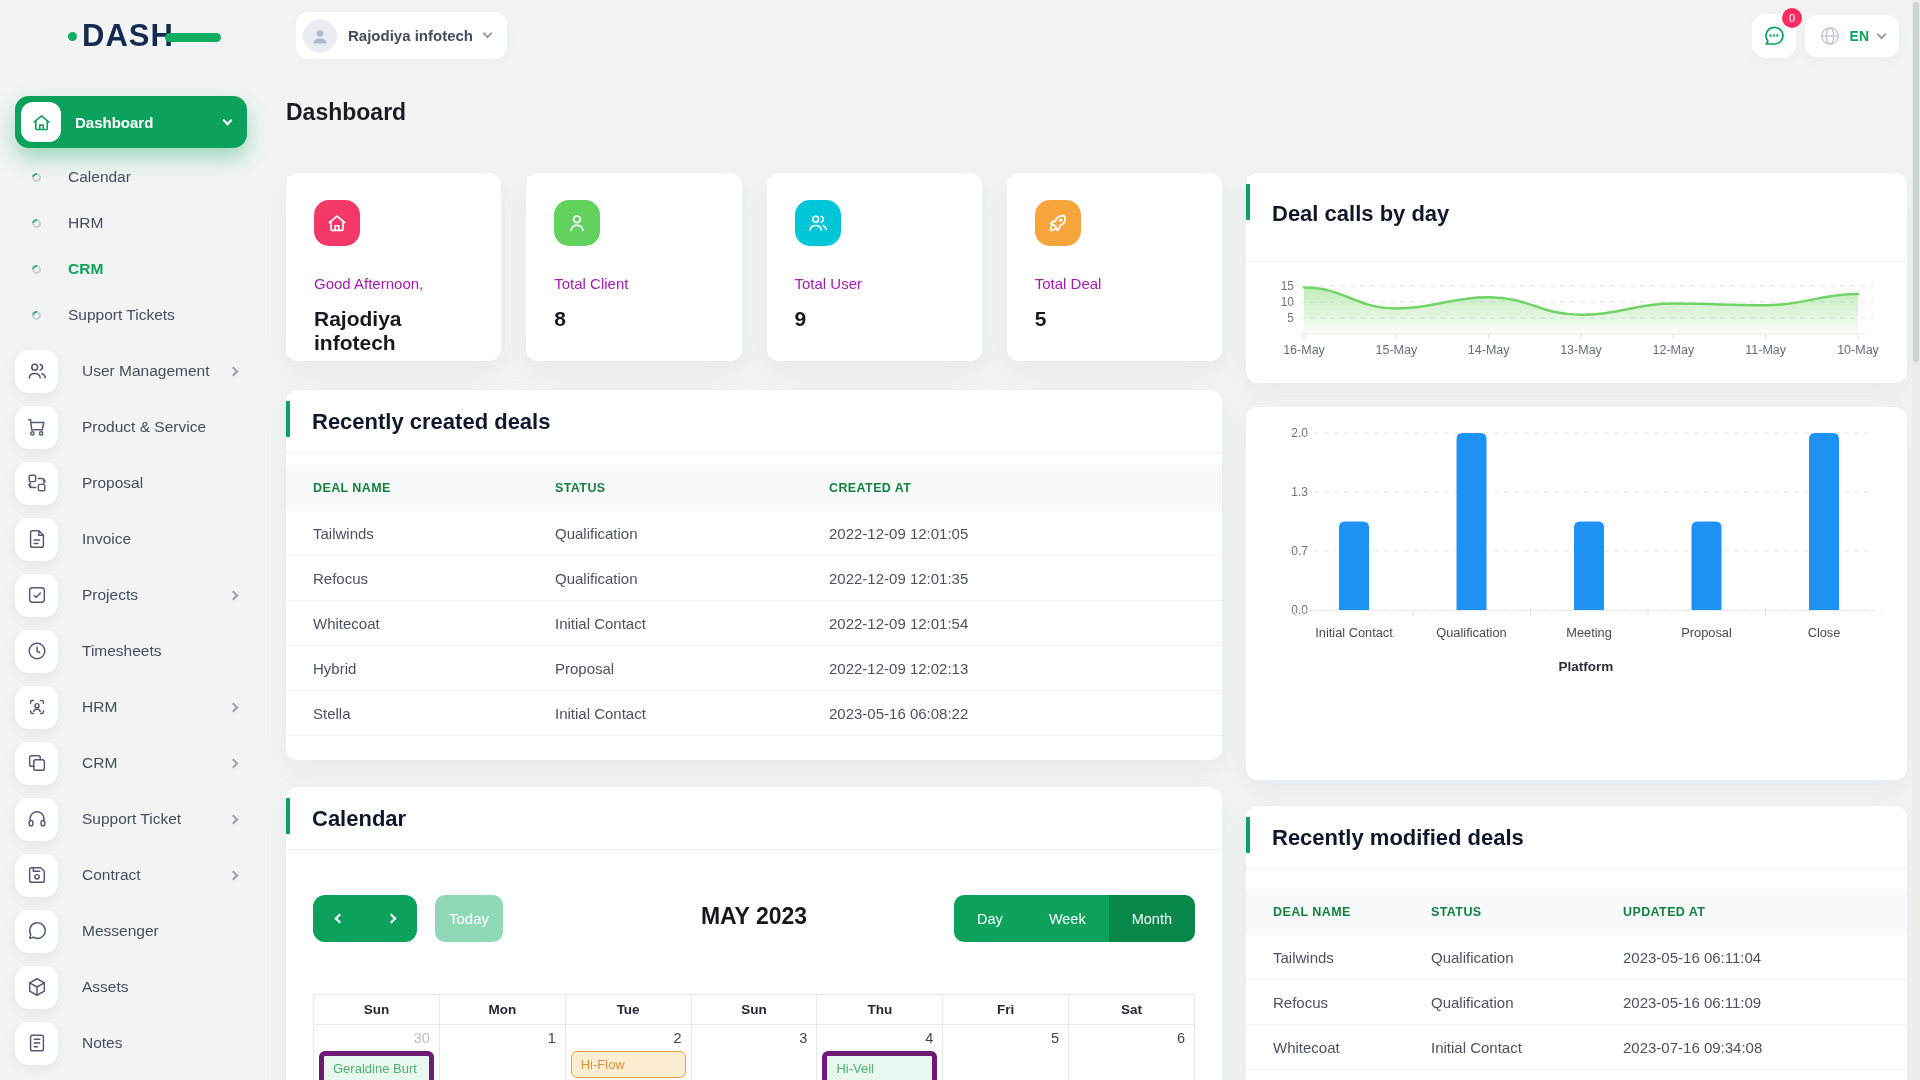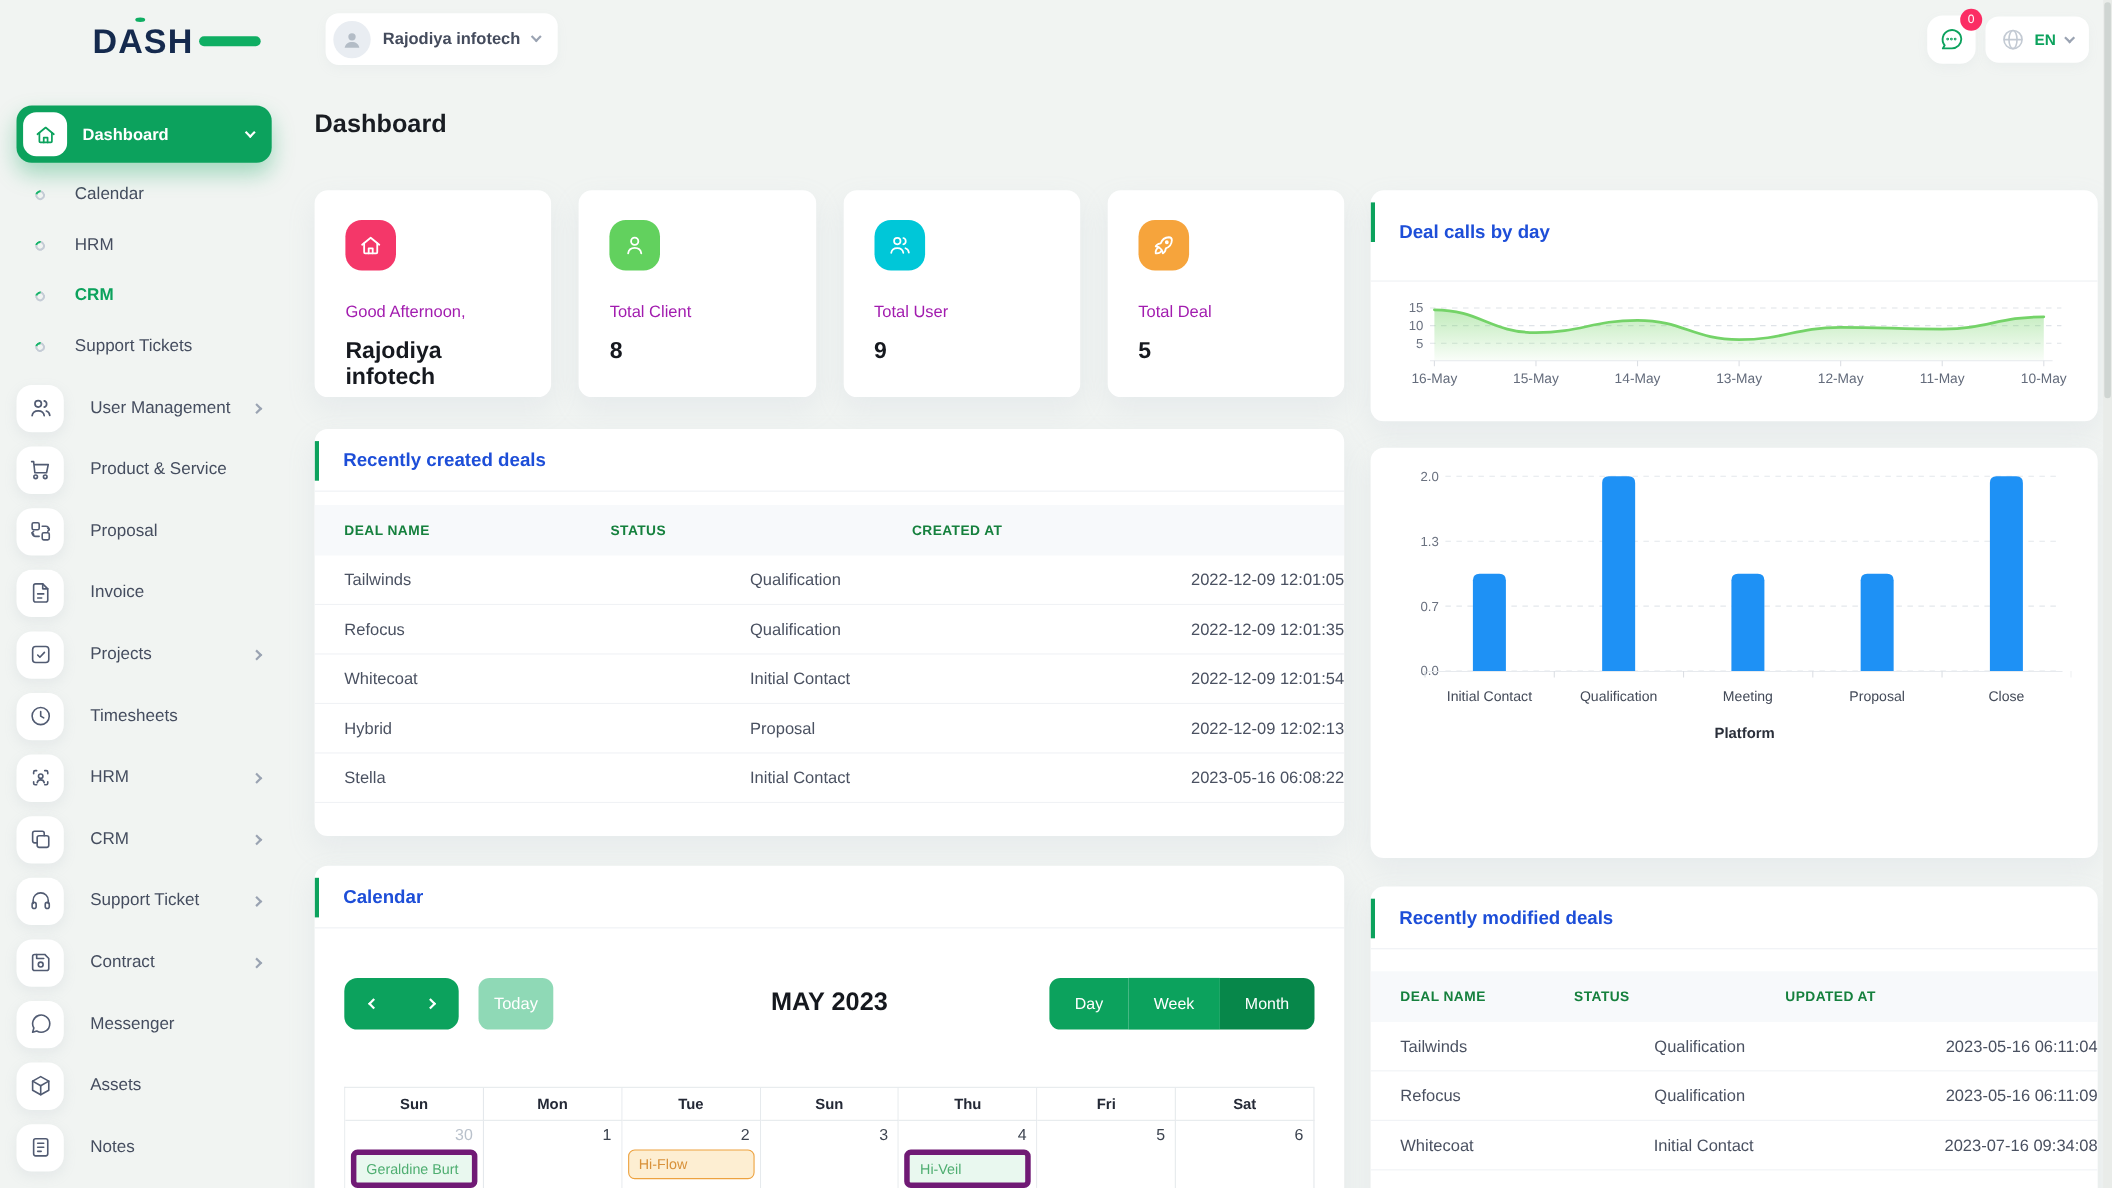--- a/index.html
+++ b/index.html
@@ -1,21 +1,21 @@
 <!DOCTYPE html>
 <html><head>
 <meta charset="utf-8">
 <style>
   * { margin:0; padding:0; box-sizing:border-box; }
   html,body { width:1920px; height:1080px; }
   body { font-family:"Liberation Sans", sans-serif; background:#f1f4f2; }
   .screen { position:relative; width:1920px; height:1080px; overflow:hidden; background:#f1f4f2; }
 
   
-  .logo { position:absolute; left:84px; top:16px; display:flex; align-items:center; height:40px;flex-direction:column; }
+  .logo { position:absolute; left:68px; top:16px; display:flex; align-items:center; height:40px; }
   .logo-dot { width:9px; height:9px; border-radius:50%; background:#0fae63; margin-right:5px; }
   .logo-text { font-size:31px; font-weight:bold; color:#152a4e; letter-spacing:1px; }
   .logo-bar { position:absolute; left:97px; top:17px; width:56px; height:9px; border-radius:5px; background:#0fae63; }
 
   .workspace { position:absolute; left:296px; top:12px; height:47px; background:#fff; border-radius:12px;
     display:flex; align-items:center; padding:0 16px 0 7px; gap:11px; box-shadow:0 4px 10px rgba(160,174,192,.08); cursor:pointer; }
   .avatar { width:34px; height:34px; border-radius:50%; background:#e9edf2; display:flex; align-items:center; justify-content:center; }
   .ws-name { font-size:15px; color:#444b5c; font-weight:bold; }
 
   .chev { width:7px; height:7px; border-right:2px solid #8d96a5; border-bottom:2px solid #8d96a5; display:inline-block; }
@@ -55,36 +55,36 @@
 
   
   .page-title { position:absolute; left:286px; top:99px; font-size:23px; font-weight:bold; color:#191c22; }
   .col-left  { position:absolute; left:286px;  top:173px; width:936px; }
   .col-right { position:absolute; left:1246px; top:173px; width:661px; }
 
   .card { background:#fff; border-radius:12px; box-shadow:0 10px 25px rgba(163,177,198,.14); position:relative; overflow:hidden; }
   .card-head { padding:19px 26px 17px; border-bottom:1px solid #eef1f4; position:relative; }
   .card-head.tall { padding:28px 26px 34px; }
   .card-head::before { content:""; position:absolute; left:0; top:11px; width:4px; height:36px; background:#0ca25d; }
-  .card-title { font-size:17px; font-weight:bold; color:#1d4ed8; }
+  .card-title { font-size:22px; font-weight:bold; color:#0f172a; }
 
   
   .stats { display:flex; gap:25px; }
   .stat-card { flex:1; height:188px; background:#fff; border-radius:12px; box-shadow:0 10px 25px rgba(163,177,198,.14); padding:27px 28px; }
   .stat-icon { width:46px; height:46px; border-radius:15px; display:flex; align-items:center; justify-content:center; color:#fff; }
   .stat-label { margin-top:29px; font-size:15px; color:#a21caf; }
   .stat-value { margin-top:15px; font-size:21px; font-weight:bold; color:#16191f; }
 
   
   .tbl { margin-top:12px; }
   .tbl.loose { margin-top:20px; }
   .trow { display:flex; align-items:center; padding-left:27px; }
   .thead { background:#f7f9fb; height:46px; }
   .thead span { font-size:12.5px; font-weight:bold; color:#15803d; letter-spacing:.4px; }
-  .tbody .trow { height:45px; border-bottom:1px solid #f0f2f5;justify-content:space-between; }
+  .tbody .trow { height:45px; border-bottom:1px solid #f0f2f5; }
   .tbody span { font-size:15px; color:#4a5161; }
 
   
   .cal-toolbar { margin:45px 27px 0; height:47px; position:relative; }
   .nav-group { position:absolute; left:0; top:0; width:104px; height:47px; background:#0ca25d; border-radius:12px;
     display:flex; align-items:center; justify-content:space-around; cursor:pointer; }
   .today-btn { position:absolute; left:122px; top:0; width:68px; height:47px; background:#8fd9b6; border:none; border-radius:10px;
     color:#fff; font-size:15px; font-family:inherit; cursor:pointer; }
   .month-label { position:absolute; left:50%; transform:translateX(-50%); top:8px; font-size:23px; font-weight:bold; color:#15181e; }
   .views { position:absolute; right:0; top:0; display:flex; height:47px; }

